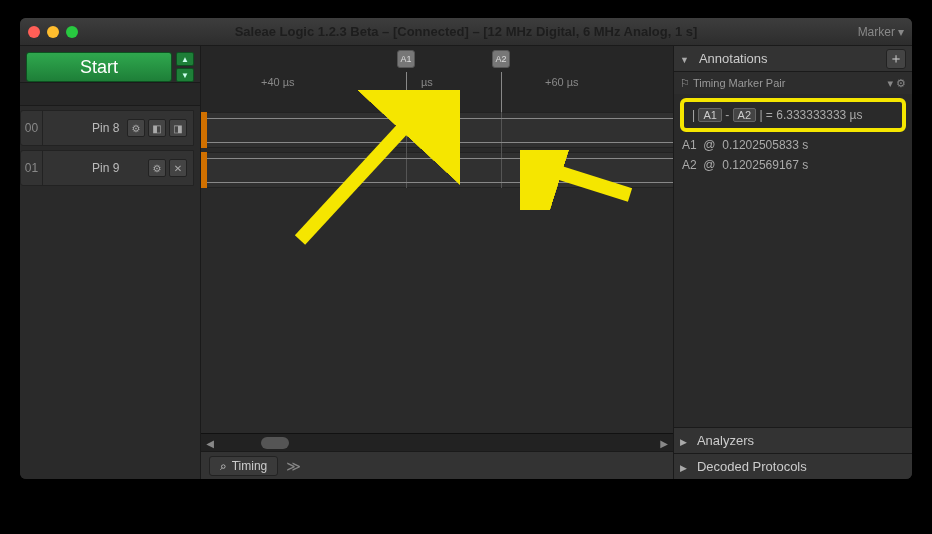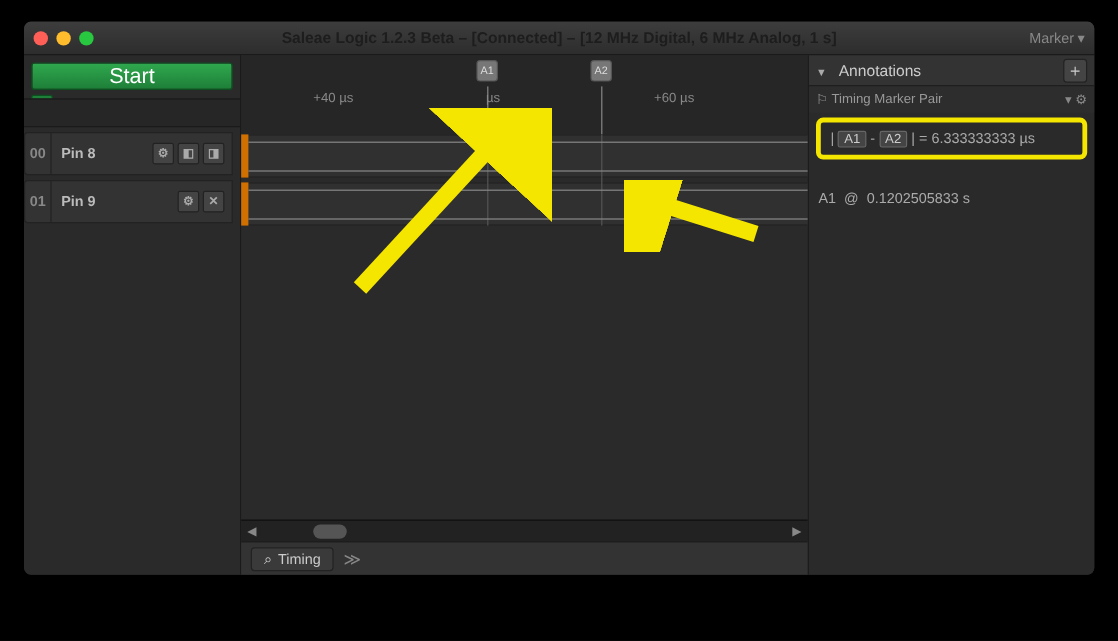--- a/index.html
+++ b/index.html
@@ -15,38 +15,37 @@
     padding: 0 8px; color: #222; font-size: 13px; position: relative;
   }
   .traffic { display: flex; gap: 7px; }
   .tl { width: 12px; height: 12px; border-radius: 50%; }
   .tl.red { background: #ff5f57; } .tl.yel { background: #ffbd2e; } .tl.grn { background: #28c940; }
   .title { position: absolute; left: 0; right: 0; text-align: center; font-weight: 600; color: #1d1d1d; pointer-events: none; font-size: 13px; }
   .options { margin-left: auto; color: #888; font-size: 12px; display: flex; align-items: center; gap: 3px; }
 
   .body { flex: 1; display: flex; min-height: 0; }
   .left { width: 180px; display: flex; flex-direction: column; background: #2a2a2a; }
-  .start-row { display: flex; height: 36px; padding: 6px 6px 0 6px; gap: 4px; flex-direction: column; }
+  .start-row { display: flex; height: 36px; padding: 6px 6px 0 6px; gap: 4px; }
   .start-btn {
     flex: 1; background: linear-gradient(#2fa84e,#1e7f38);
     color: #fff; font-size: 18px; border-radius: 3px;
     display: flex; align-items: center; justify-content: center;
     border: 1px solid #0d5020; cursor: pointer;
   }
   .spin { width: 18px; display: flex; flex-direction: column; gap: 2px; }
   .spin div { flex: 1; background: #1e7f38; border: 1px solid #0d5020; border-radius: 2px; display:flex;align-items:center;justify-content:center;color:#cfe;cursor:pointer;font-size:8px;}
   .timeaxis-left { height: 24px; background:#262626; border-top:1px solid #1a1a1a; border-bottom:1px solid #1a1a1a;}
   .chan {
     height: 36px; background: #333; margin: 4px 6px 0 0; border-radius: 3px 0 0 3px;
     display: flex; align-items: center; color: #bbb; font-size: 12px;
     border: 1px solid #222;
-    font-weight: bold;
   }
   .chan .idx { width: 22px; text-align: center; color: #888; border-right:1px solid #222; align-self:stretch; display:flex;align-items:center;justify-content:center;}
-  .chan .lbl { padding-left: 8px; flex: 1; }
+  .chan .lbl { padding-left: 8px; flex: 1; margin-left: 41px; }
   .chan .btns { display: flex; gap: 3px; padding-right: 6px; }
   .smbtn { width: 18px; height: 18px; background:#444; border:1px solid #222; border-radius:2px; color:#aaa; font-size:10px; display:flex;align-items:center;justify-content:center;cursor:pointer;}
   .center { flex: 1; display: flex; flex-direction: column; background: #2a2a2a; border-left:1px solid #1a1a1a; border-right:1px solid #1a1a1a; position:relative;}
   .ruler { height: 66px; background:#262626; position:relative; color:#888; font-size:11px; }
   .ruler .tick { position:absolute; top:30px; }
   .wavearea { flex:1; position:relative; background:#2a2a2a; }
   .trace-bg { position:absolute; left:0; right:0; height:36px; background:#303030; border-top:1px solid #222; border-bottom:1px solid #222; }
   .orange { position:absolute; left:0; width:6px; background:#d07000; }
   .gridline { position:absolute; top:0; bottom:0; width:1px; background:#555; }
   .marker { position:absolute; top:0; bottom:0; width:1px; background:#888; }
@@ -57,21 +56,21 @@
   .tabbar { height:28px; background:#333; border-top:1px solid #1a1a1a; display:flex; align-items:center; padding:0 8px; gap:8px;}
   .tabbar .tab { background:#3a3a3a; border:1px solid #222; border-radius:3px; padding:2px 10px; color:#ccc; font-size:12px; display:flex;align-items:center;gap:5px;}
   .tabbar .chev { color:#888; font-size:14px;}
 
   .right { width: 238px; background:#2a2a2a; display:flex; flex-direction:column;}
   .panelhdr { height:26px; background:#333; border-bottom:1px solid #1a1a1a; display:flex; align-items:center; padding:0 6px; color:#ccc; font-size:13px; gap:6px;}
   .panelhdr .add { margin-left:auto; width:20px;height:20px;background:#444;border:1px solid #222;border-radius:3px;display:flex;align-items:center;justify-content:center;color:#ccc;cursor:pointer;font-size:14px;}
   .subhdr { height:22px; background:#2d2d2d; display:flex; align-items:center; padding:0 6px; color:#999; font-size:11px;}
   .subhdr .gear { margin-left:auto; color:#888; }
   .annot-body { padding:6px 8px; color:#aaa; font-size:12px; display:flex; flex-direction:column; gap:6px;}
-  .highlight { border:4px solid #f5e600; border-radius:6px; padding:6px 8px; margin:-2px -2px 19px -2px;}
+  .highlight { border:4px solid #f5e600; border-radius:6px; padding:6px 8px; margin:-2px -2px 0 -2px;}
   .chip { display:inline-block; background:#444; border:1px solid #666; border-radius:2px; padding:0 4px; font-size:11px; color:#ccc;}
   .spacer { flex:1; }
   .section { height:26px; background:#333; border-top:1px solid #1a1a1a; display:flex; align-items:center; padding:0 6px; color:#ccc; font-size:13px; gap:6px;}
   .tri::before { content:"▶"; font-size:9px; color:#aaa; margin-right:4px;}
   .trid::before { content:"▼"; font-size:9px; color:#aaa; margin-right:4px;}
 
   
   .arrow { position:absolute; pointer-events:none; }
 </style>
 </head>
@@ -118,21 +117,21 @@
         <div class="btns">
           <div class="smbtn">⚙</div>
           <div class="smbtn">✕</div>
         </div>
       </div>
     </div>
 
     <div class="center">
       <div class="ruler">
         <span class="tick" style="left:60px">+40 µs</span>
-        <span class="tick" style="left:204px">µs</span>
+        <span class="tick" style="left:220px">µs</span>
         <span class="tick" style="left:344px">+60 µs</span>
         <div class="marker" style="left:205px;top:26px;bottom:-320px">
           <div class="flag">A1</div>
         </div>
         <div class="marker" style="left:300px;top:26px;bottom:-320px">
           <div class="flag">A2</div>
         </div>
       </div>
       <div class="wavearea">
         <div class="trace-bg" style="top:0"></div>
@@ -175,22 +174,33 @@
       </div>
       <div class="annot-body">
         <div class="highlight">
           | <span class="chip">A1</span>
           - <span class="chip">A2</span>
           | = <span>6.333333333 µs</span>
         </div>
         <div>
           A1 &nbsp;@&nbsp; <span>0.1202505833 s</span>
         </div>
+        <div>
+          A2 &nbsp;@&nbsp; <span>0.1202569167 s</span>
+        </div>
       </div>
       <div class="spacer"></div>
+      <div class="section">
+        <span class="tri"></span>
+        <span>Analyzers</span>
+      </div>
+      <div class="section">
+        <span class="tri"></span>
+        <span>Decoded Protocols</span>
+      </div>
     </div>
   </div>
 </div>
 
 <svg class="arrow" style="left:280px;top:90px;width:180px;height:160px">
   <defs>
       <marker id="ah1" markerWidth="12" markerHeight="12" refX="2" refY="6" orient="auto">
         <path d="M0,0 L12,6 L0,12 Z" fill="#f5e600"></path>
       </marker>
     </defs>

